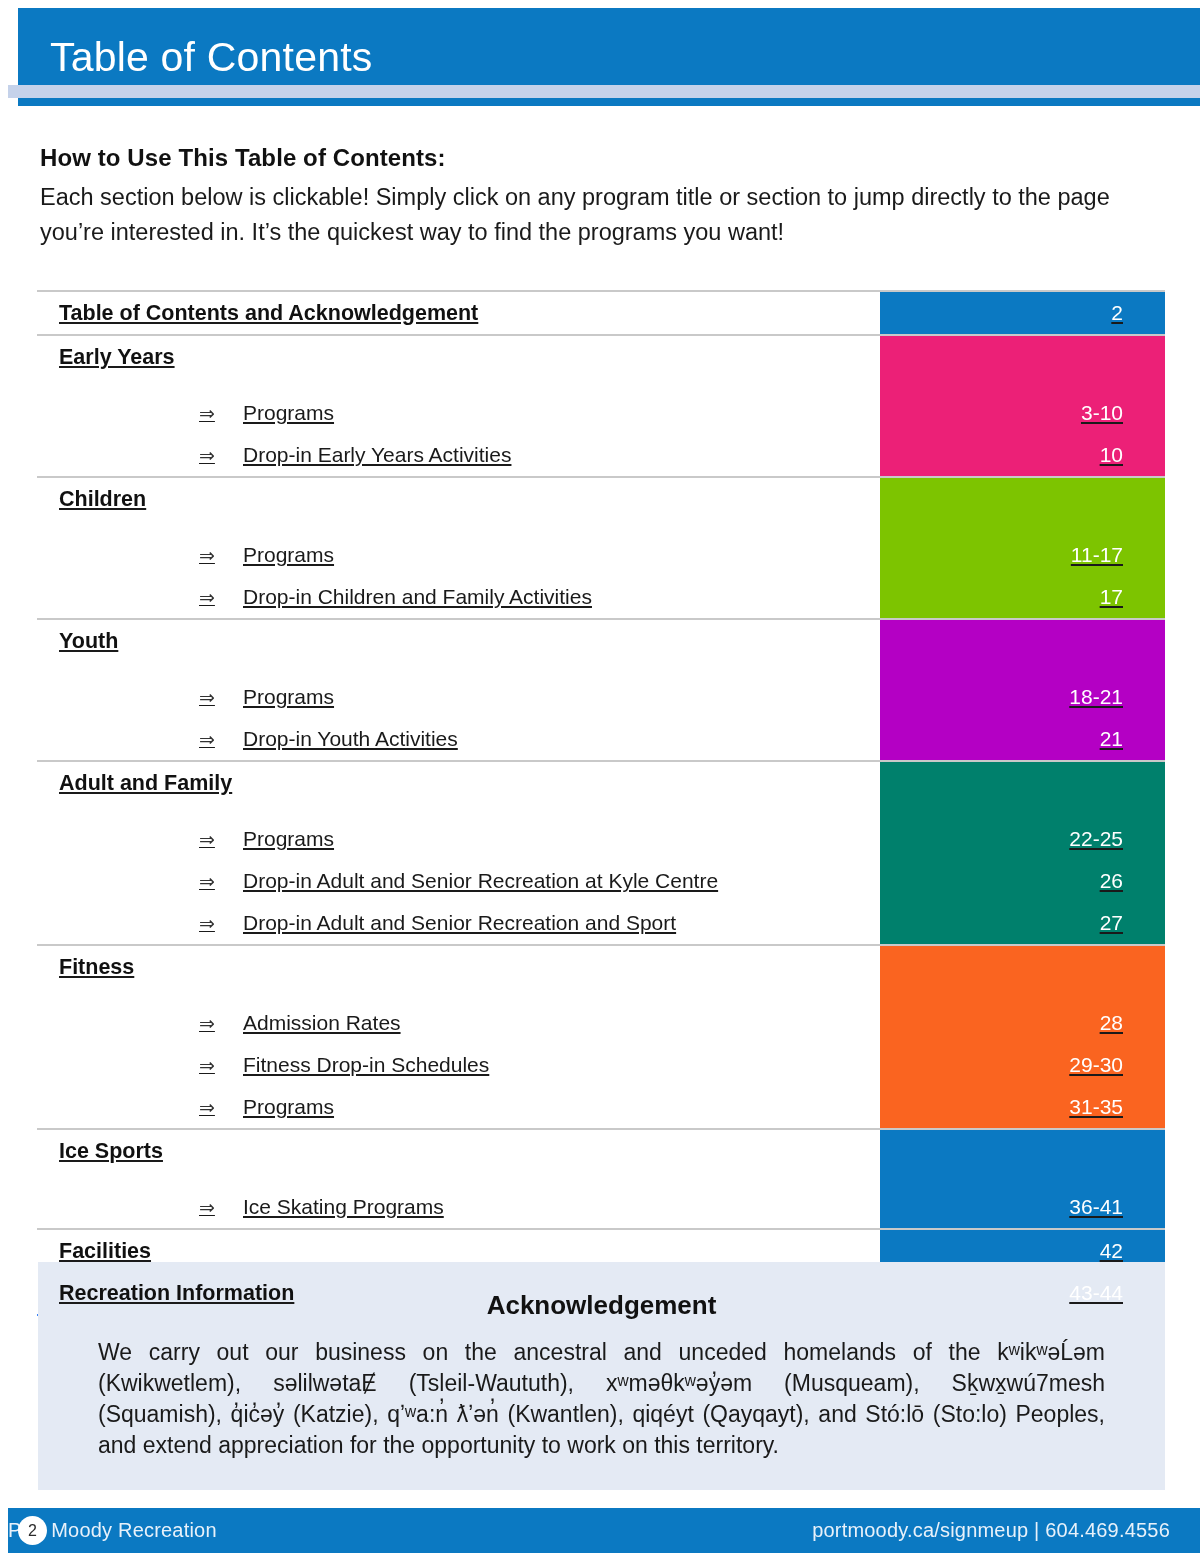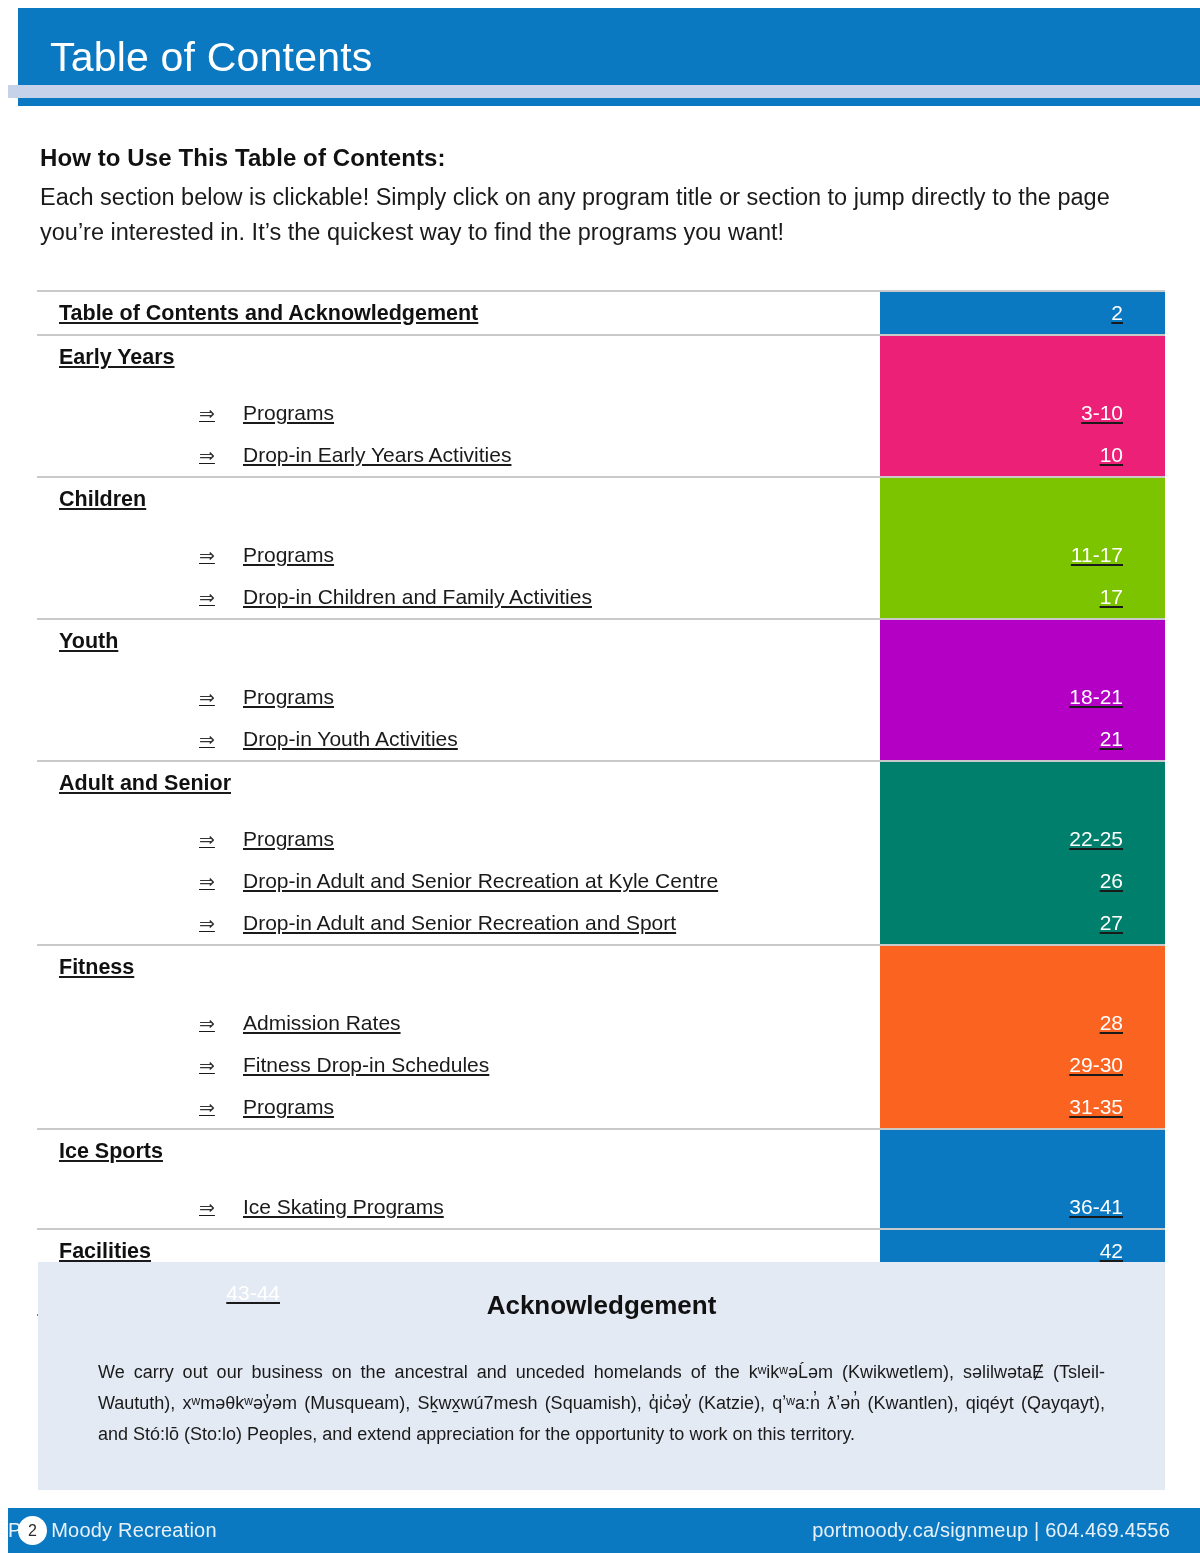--- a/index.html
+++ b/index.html
@@ -142,22 +142,22 @@
     box-sizing: border-box;
   }
   .ack-title {
     text-align: center;
     font-size: 26px;
     font-weight: bold;
     color: #111111;
     padding-top: 28px;
   }
   .ack-body {
-    margin: 36px 60px 0 60px;
-    font-size: 18px;
+    margin: 16px 60px 0 60px;
+    font-size: 23px;
     line-height: 31px;
     color: #1a1a1a;
     text-align: justify;
     text-align-last: left;
   }
 
   
   .footer {
     position: absolute;
     left: 8px;
@@ -278,21 +278,21 @@
         <div class="label">
           <span class="arrow">⇒</span>
           <span>Drop-in Youth Activities</span>
         </div>
         <div class="pg">21</div>
       </div>
     </div>
     <div class="toc-rowset">
       <div class="swatch" style="background: rgb(0, 128, 108);"></div>
       <div class="toc-line section">
-        <div class="label">Adult and Senior</div>
+        <div class="label">Adult and Family</div>
         <div class="pg"></div>
       </div>
       <div class="toc-line spacer"></div>
       <div class="toc-line item">
         <div class="label">
           <span class="arrow">⇒</span>
           <span>Programs</span>
         </div>
         <div class="pg">22-25</div>
       </div>
@@ -355,20 +355,21 @@
         <div class="pg">36-41</div>
       </div>
     </div>
     <div class="toc-rowset last">
       <div class="swatch" style="background: rgb(11, 121, 194);"></div>
       <div class="toc-line section">
         <div class="label">Facilities</div>
         <div class="pg">42</div>
       </div>
       <div class="toc-line section">
+        <div class="label">Recreation Information</div>
         <div class="pg">43-44</div>
       </div>
     </div>
   </div>
 
 <div class="ack">
   <div class="ack-title">Acknowledgement</div>
   <div class="ack-body">We carry out our business on the ancestral and unceded homelands of the kʷikʷəĹəm (Kwikwetlem), səlilwətaɆ (Tsleil-Waututh), xʷməθkʷəy̓əm (Musqueam), Sḵwx̱wú7mesh (Squamish), q̓ic̓əy̓ (Katzie), qʼʷa:n̓ ƛʼən̓ (Kwantlen), qiqéyt (Qayqayt), and Stó:lō (Sto:lo) Peoples, and extend appreciation for the opportunity to work on this territory.</div>
 </div>
 

